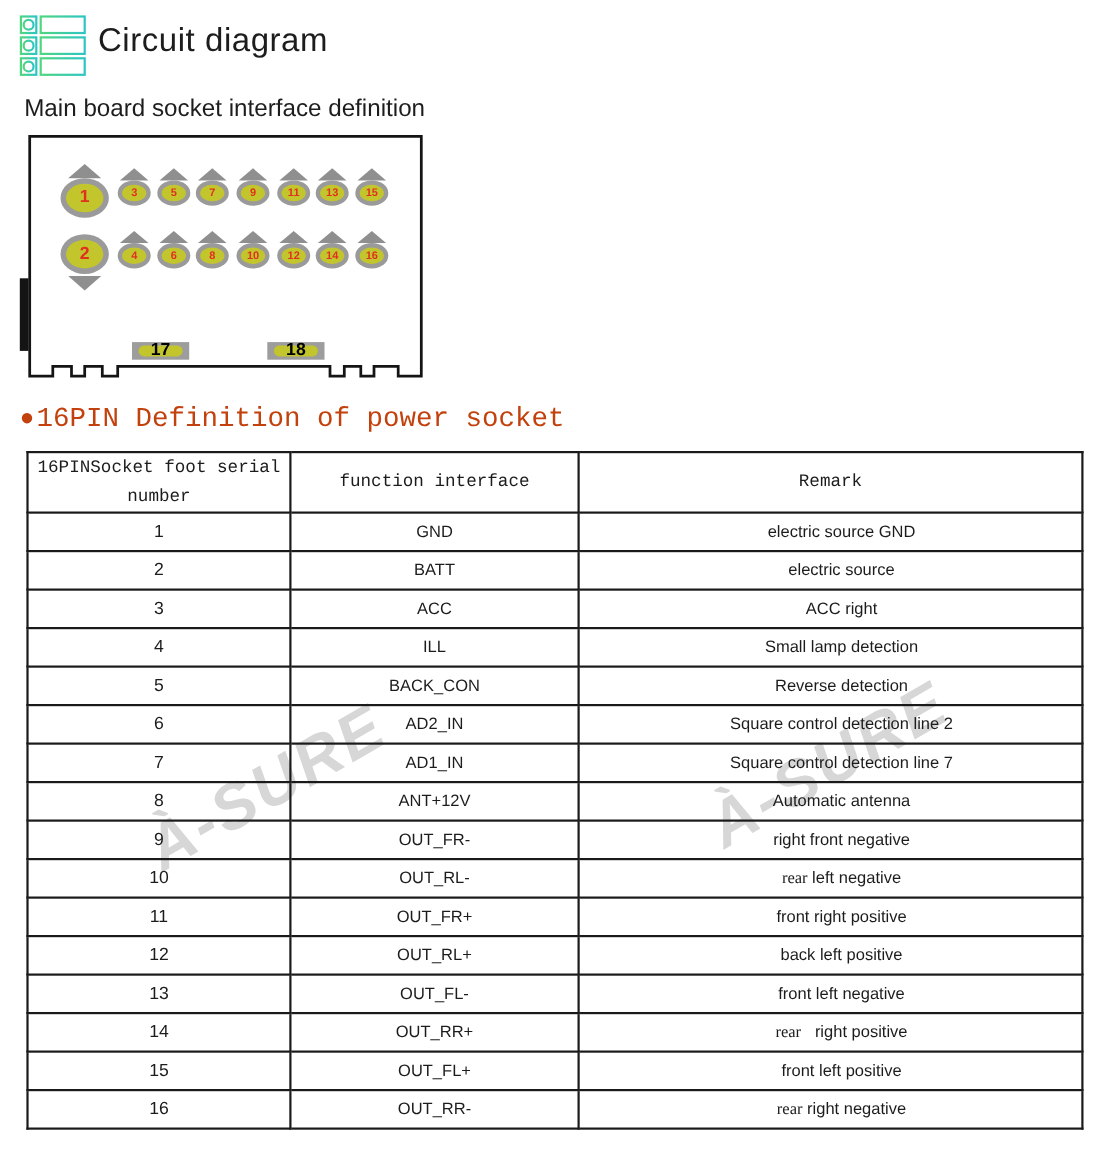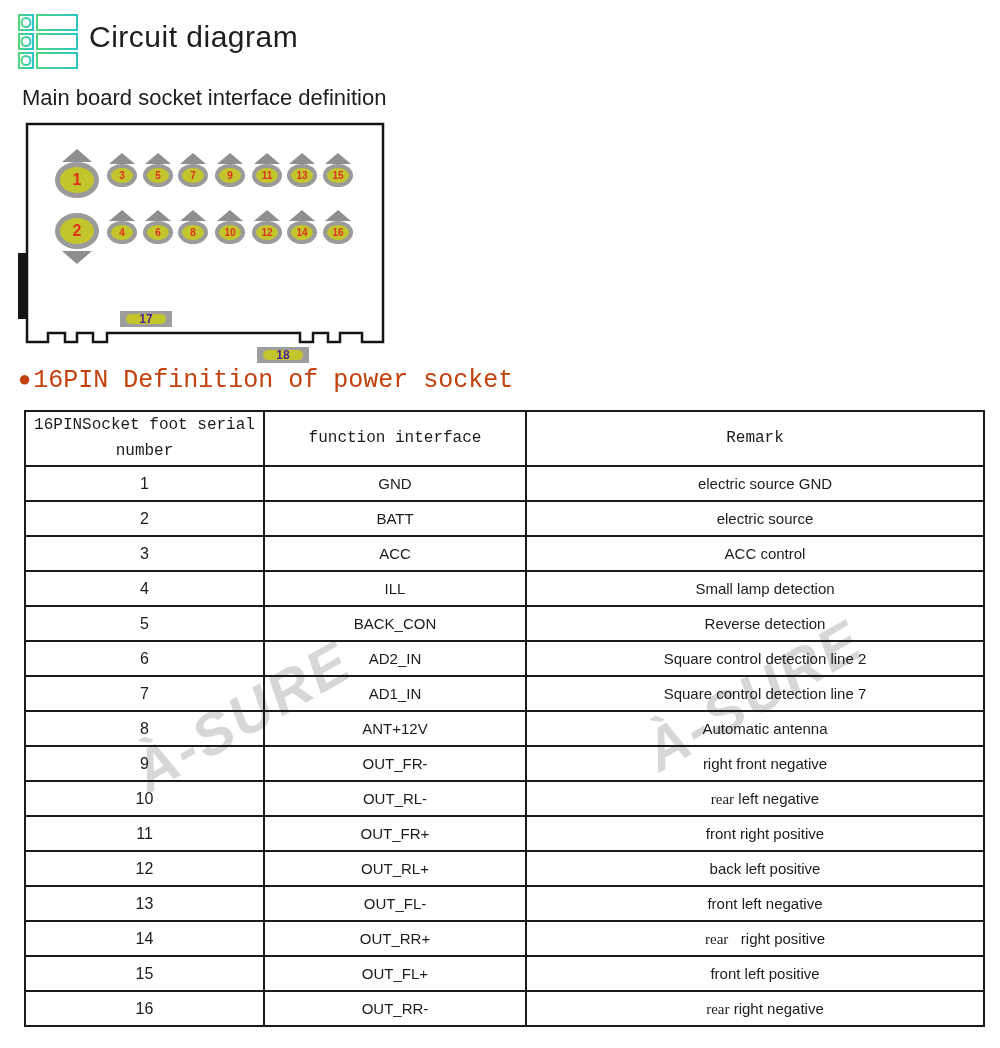--- a/index.html
+++ b/index.html
@@ -18,21 +18,21 @@
   .pin .pin-inner { background:#c3c52d; border-radius:50%; display:flex; align-items:center; justify-content:center; color:#e0301e; font-weight:bold; }
   .pin.big { width:44px; height:36px; }
   .pin.big .pin-inner { width:34px; height:26px; font-size:16px; }
   .pin.small { width:30px; height:23px; }
   .pin.small .pin-inner { width:22px; height:15px; font-size:10px; }
   .tri-up { position:absolute; width:0; height:0; border-left:13px solid transparent; border-right:13px solid transparent; border-bottom:11px solid #8f8f8f; }
   .tri-up.big { border-left-width:15px; border-right-width:15px; border-bottom-width:13px; }
   .tri-down { position:absolute; width:0; height:0; border-left:15px solid transparent; border-right:15px solid transparent; border-top:13px solid #8f8f8f; }
   .slot { position:absolute; width:52px; height:16px; background:#9d9d9d; display:flex; align-items:center; justify-content:center; }
   .slot .slot-pill { position:absolute; width:40px; height:10px; background:#c3c52d; border-radius:5px; }
-  .slot .slot-num { position:relative; color:#4c1d95; font-size:12px; font-weight:bold; z-index:1; }
+  .slot .slot-num { position:relative; color:#000000; font-size:16px; font-weight:bold; z-index:1; }
 
   
   .section-title { position:absolute; left:18px; top:366px; font-family:Liberation Mono, monospace; font-size:25px; color:#c2410c; white-space:nowrap; }
   .section-title .bullet { font-size:22px; vertical-align:1px; margin-right:2px; }
 
   
   .wm { position:absolute; font-family:"Liberation Sans", sans-serif; font-style:italic; font-weight:bold; font-size:58px; letter-spacing:3px; color:#d7d7d7; transform:translate(-50%,-50%) rotate(-30deg); white-space:nowrap; pointer-events:none; }
 
   
   table.pin-table { position:absolute; left:24px; top:410px; width:959px; border-collapse:collapse; table-layout:fixed; background:transparent; }
@@ -145,21 +145,21 @@
         <span class="pin-inner">14</span>
       </div>
     <div class="pin small" style="left:298px;top:99px;">
         <span class="pin-inner">16</span>
       </div>
 
     <div class="slot" style="left:95px;top:189px;">
         <span class="slot-pill"></span>
         <span class="slot-num">17</span>
       </div>
-    <div class="slot" style="left:232px;top:189px;margin-top:36px;">
+    <div class="slot" style="left:218px;top:189px;">
         <span class="slot-pill"></span>
         <span class="slot-num">18</span>
       </div>
   </div>
 
   <div class="section-title"><span class="bullet">●</span><span>16PIN Definition of power socket</span></div>
 
   <div class="wm" style="left:242px;top:716px;">À-SURE</div>
   <div class="wm" style="left:753px;top:695px;">À-SURE</div>
 
@@ -182,21 +182,21 @@
           <td class="c-remark"><span class="remark-pre"></span><span class="remark-main">electric source GND</span></td>
         </tr>
     <tr>
           <td class="c-num">2</td>
           <td class="c-func">BATT</td>
           <td class="c-remark"><span class="remark-pre"></span><span class="remark-main">electric source</span></td>
         </tr>
     <tr>
           <td class="c-num">3</td>
           <td class="c-func">ACC</td>
-          <td class="c-remark"><span class="remark-pre"></span><span class="remark-main">ACC control</span></td>
+          <td class="c-remark"><span class="remark-pre"></span><span class="remark-main">ACC right</span></td>
         </tr>
     <tr>
           <td class="c-num">4</td>
           <td class="c-func">ILL</td>
           <td class="c-remark"><span class="remark-pre"></span><span class="remark-main">Small lamp detection</span></td>
         </tr>
     <tr>
           <td class="c-num">5</td>
           <td class="c-func">BACK_CON</td>
           <td class="c-remark"><span class="remark-pre"></span><span class="remark-main">Reverse detection</span></td>

